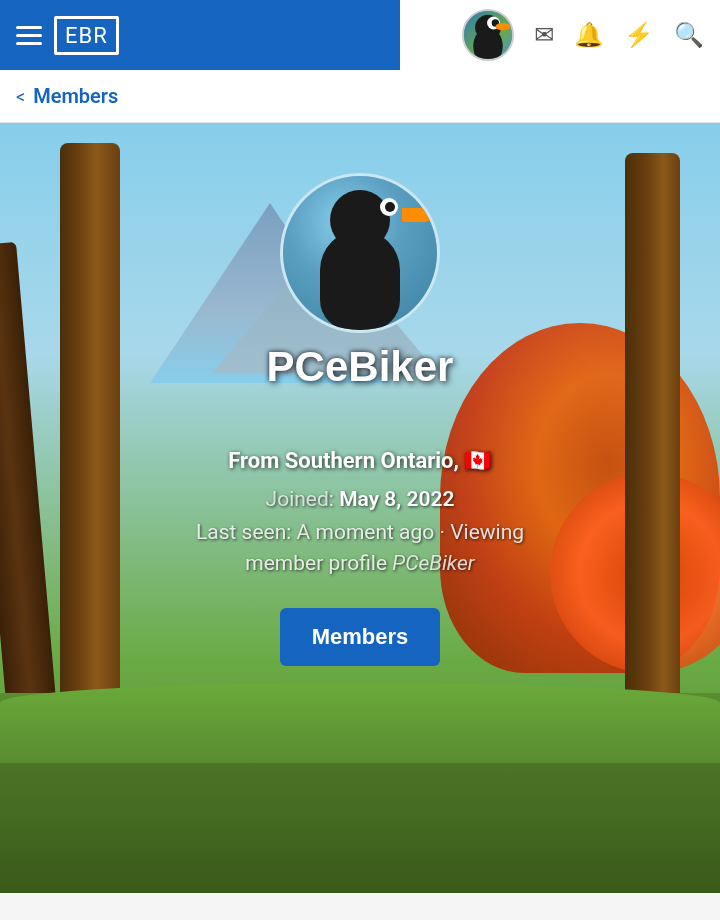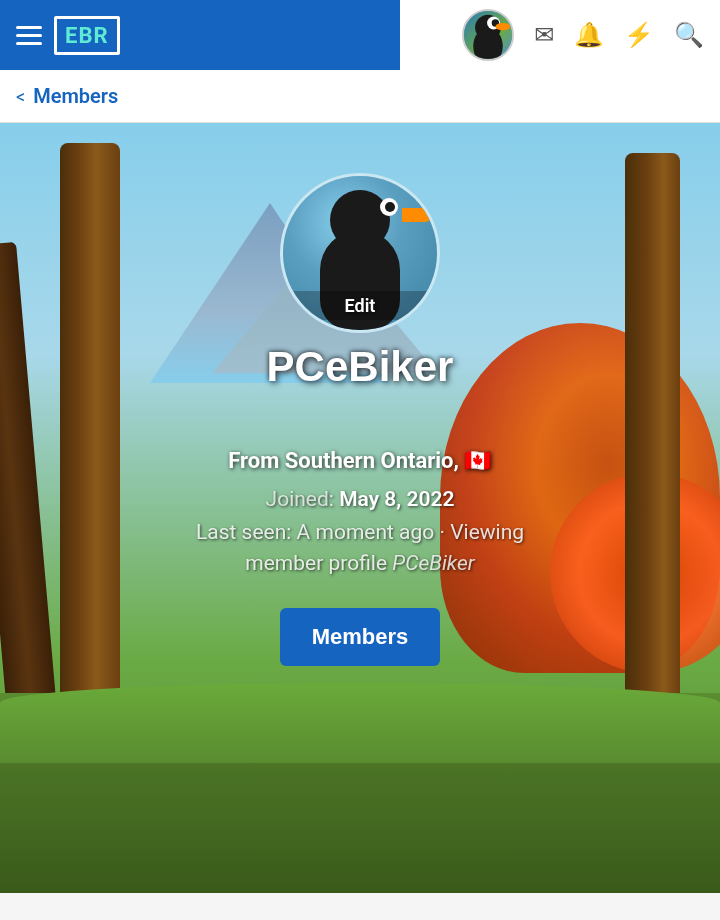--- a/index.html
+++ b/index.html
@@ -35,22 +35,22 @@
     .hamburger-icon span {
       display: block;
       width: 26px;
       height: 3px;
       background: white;
       border-radius: 2px;
     }
     .logo-box {
       background: #1565c0;
       border: 3px solid white;
-      color: #5eead4;
-      font-weight: 700;
+      color: #ffffff;
+      font-weight: 400;
       font-size: 22px;
       padding: 4px 8px;
       letter-spacing: 1px;
       border-radius: 2px;
     }
 
     
     .nav-right-area {
       position: absolute;
       right: 0;
@@ -474,21 +474,20 @@
       <div class="avatar-bg"></div>
       <div class="duck-body">
         <div class="duck-torso"></div>
         <div class="duck-head">
           <div class="duck-beak"></div>
           <div class="duck-eye-white">
             <div class="duck-eye-pupil"></div>
           </div>
         </div>
       </div>
-      <div class="edit-label">Edit</div>
     </div>
 
     <div class="username">PCeBiker</div>
 
     <div class="user-info">
       <div class="user-tagline">
         <br>
         <span>From Southern Ontario, 🇨🇦</span>
       </div>
       <div class="user-meta">

